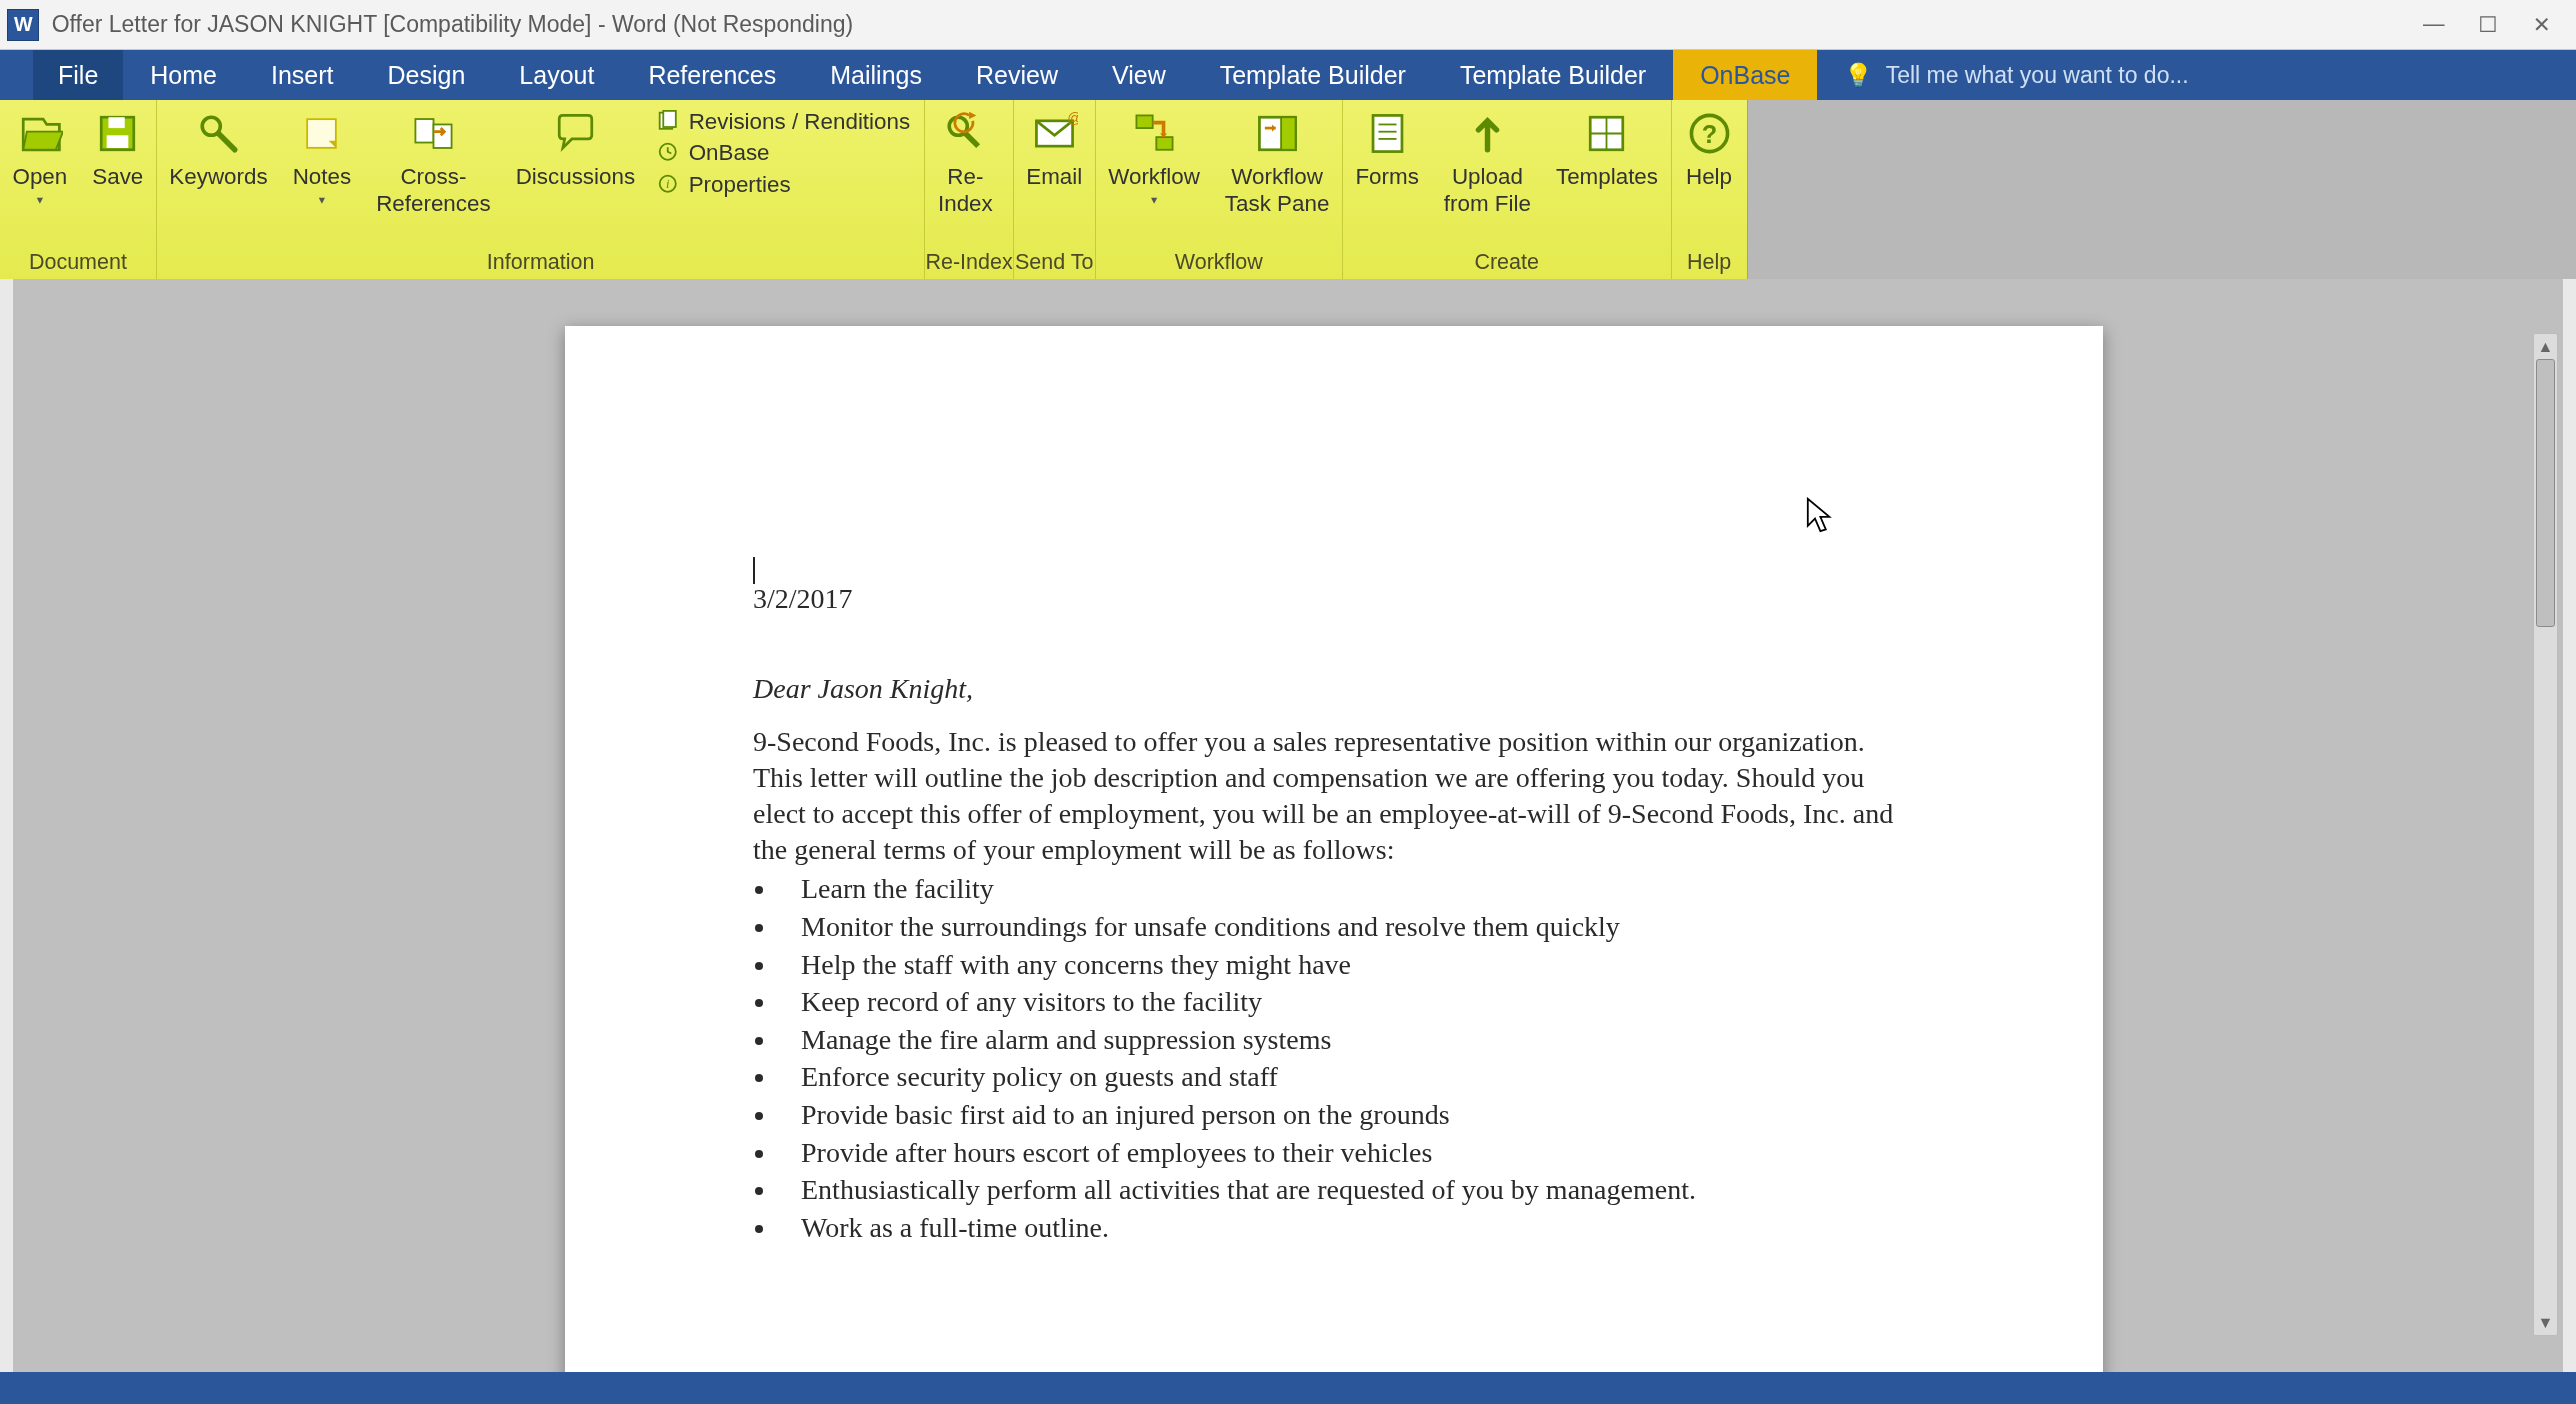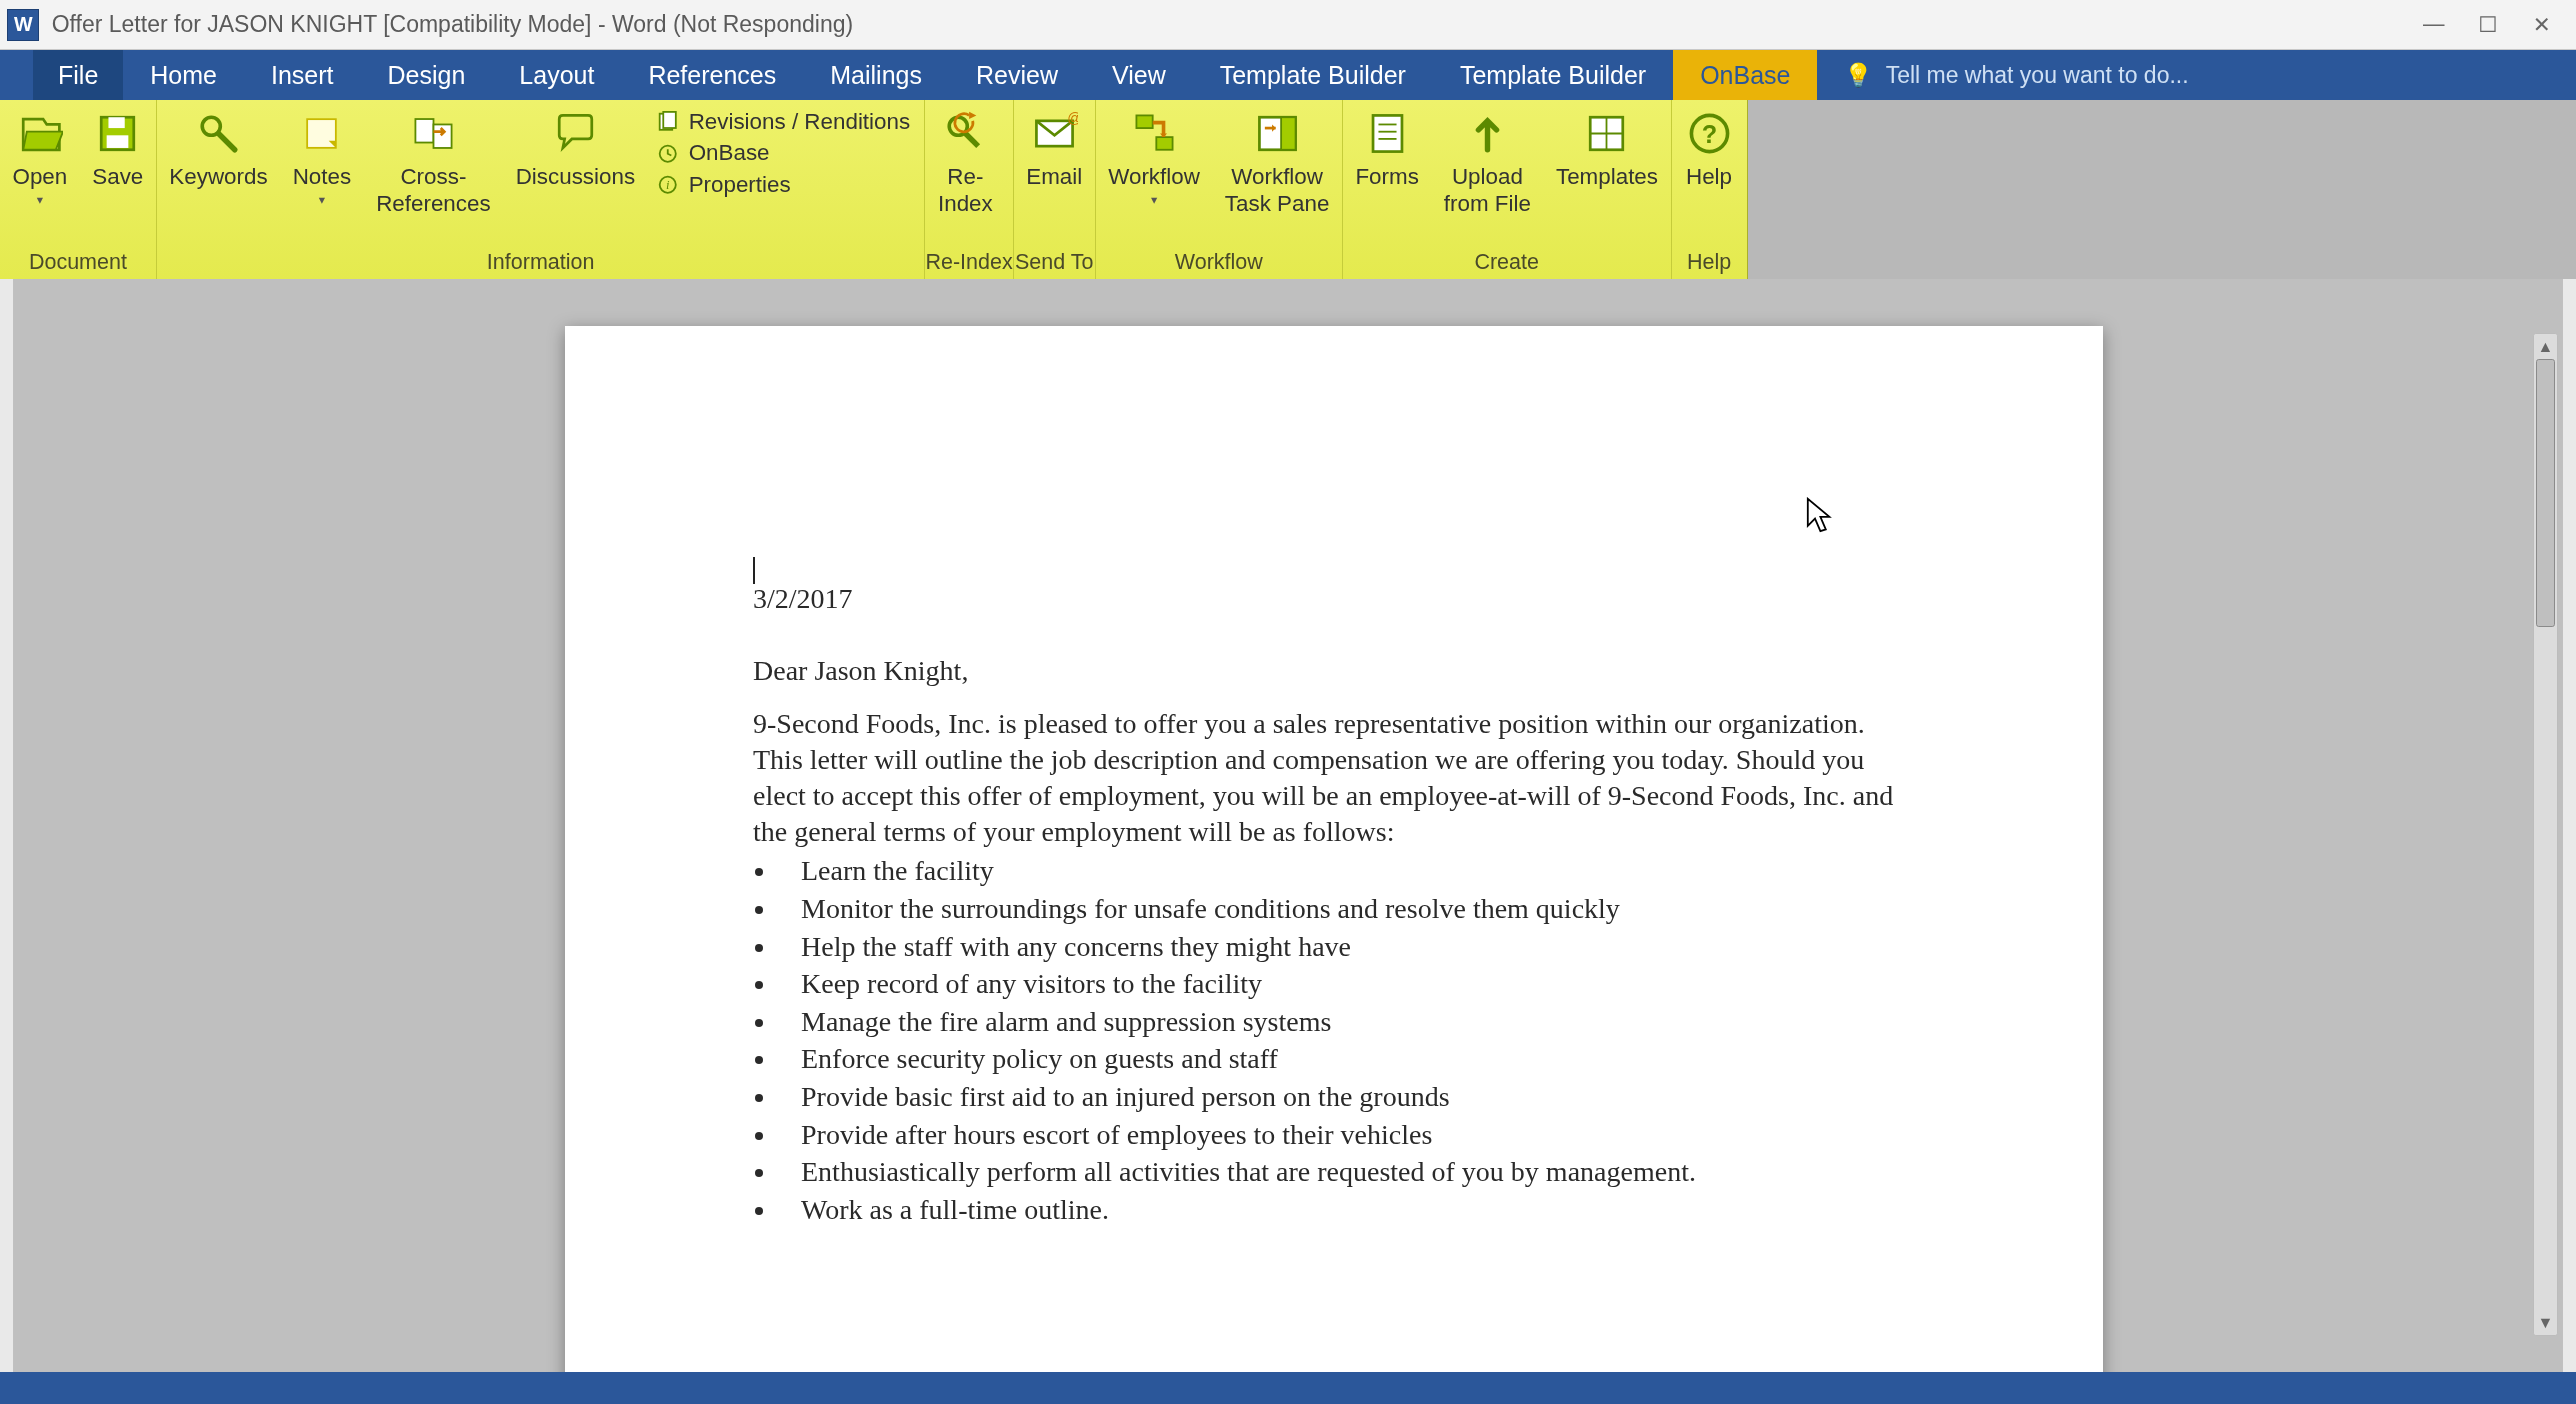--- a/index.html
+++ b/index.html
@@ -25,32 +25,32 @@
   
   .ribbon-body { height:179px; background:#b8b8b8; display:flex; }
   .ribbon-body .onbase-area { background:linear-gradient(#eef26b,#e4ea4e); display:flex; height:100%; border-right:0.9px solid #aab02a; }
   .group { display:flex; flex-direction:column; border-right:0.9px solid #c5cc3a; padding:3.6px 0 0 0; min-width:72px; }
   .group-buttons { display:flex; flex:1; align-items:flex-start; }
   .group-label { text-align:center; font-size:21.5px; color:#4a4a2a; padding:1.8px 0 3.6px 0; }
   .big-btn { display:flex; flex-direction:column; align-items:center; justify-content:flex-start; padding:5.4px 12.5px 0 12.5px; font-size:22.4px; color:#333; line-height:1.2; cursor:default; text-align:center; }
   .big-btn .ic { width:50px; height:50px; margin-bottom:5.4px; display:flex; align-items:center; justify-content:center; }
   .big-btn .drop { font-size:12.5px; color:#555; margin-top:1.8px; }
   .small-col { display:flex; flex-direction:column; justify-content:flex-start; padding:5.4px 14.3px 0 9px; gap:5.4px; }
-  .small-btn { display:flex; align-items:center; gap:9px; font-size:22.4px; color:#333; cursor:default; }
+  .small-btn { display:flex; align-items:flex-start; gap:9px; font-size:22.4px; color:#333; cursor:default; }
   .small-btn .sic { width:23px; height:23px; display:flex; align-items:center; justify-content:center; }
 
   
   .doc-area { flex:1; background:#bfbfbf; position:relative; overflow:hidden; }
   .ruler-left { position:absolute; left:0; top:0; bottom:0; width:14.3px; background:#e9e9e9; border-right:0.9px solid #c0c0c0; }
   .ruler-right { position:absolute; right:0; top:0; bottom:0; width:14.3px; background:#e9e9e9; border-left:0.9px solid #c0c0c0; }
   .page { position:absolute; left:565px; top:47px; width:1538px; height:1100px; background:#ffffff; box-shadow:0 3.6px 16px rgba(0,0,0,0.35); padding:224px 188px 54px 188px; font-family:"Times New Roman", serif; color:#2a2a2a; font-size:28px; line-height:1.28; }
   .page .cursor-line { height:29px; }
   .page .cursor-line::before { content:""; display:inline-block; width:1.8px; height:27px; background:#222; vertical-align:middle; }
   .page .date { margin-top:1.8px; }
-  .page .greeting { margin-top:36px; }
+  .page .greeting { margin-top:54px;font-style:italic; }
   .page .para { margin-top:18px; text-align:left; }
   .page .heading { margin-top:43px; font-style:italic; font-weight:bold; }
   .page ul { list-style:disc; padding-left:25px; margin-top:3.6px; }
   .page ul li { padding-left:23px; margin:1.8px 0; }
 
   
   .vscroll { position:absolute; right:18px; top:54px; bottom:36px; width:25px; background:#dcdcdc; border:0.9px solid #bcbcbc; border-radius:2.7px; }
   .vscroll .arrow { height:25px; display:flex; align-items:center; justify-content:center; color:#666; font-size:16px; }
   .vscroll .track { position:absolute; top:25px; bottom:25px; left:0; right:0; }
   .vscroll .thumb { position:absolute; top:0; left:1.8px; right:1.8px; height:268px; background:#bfbfbf; border:0.9px solid #8a8a8a; border-radius:2.7px; }

